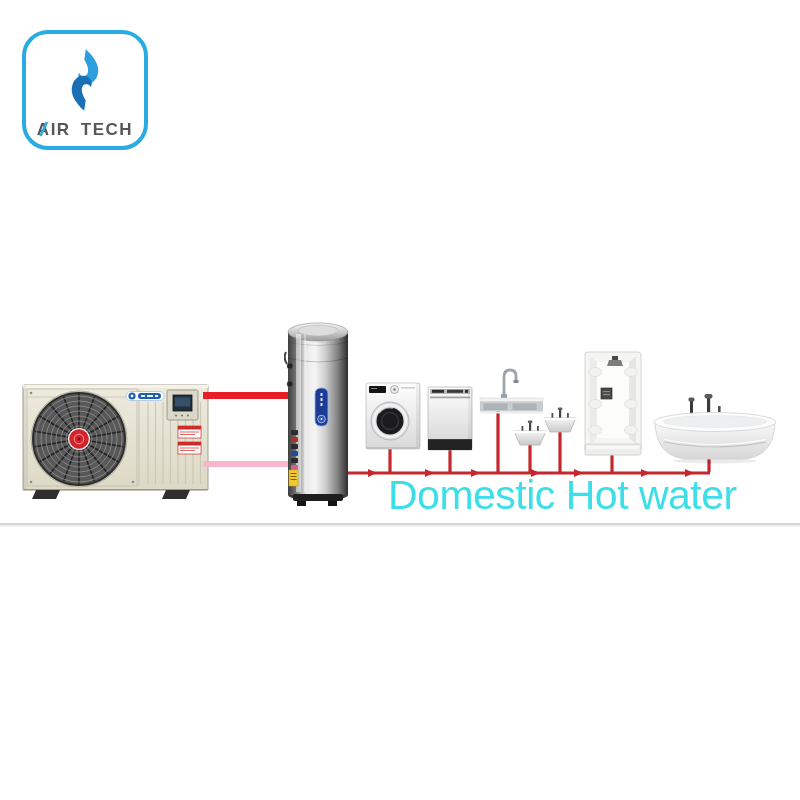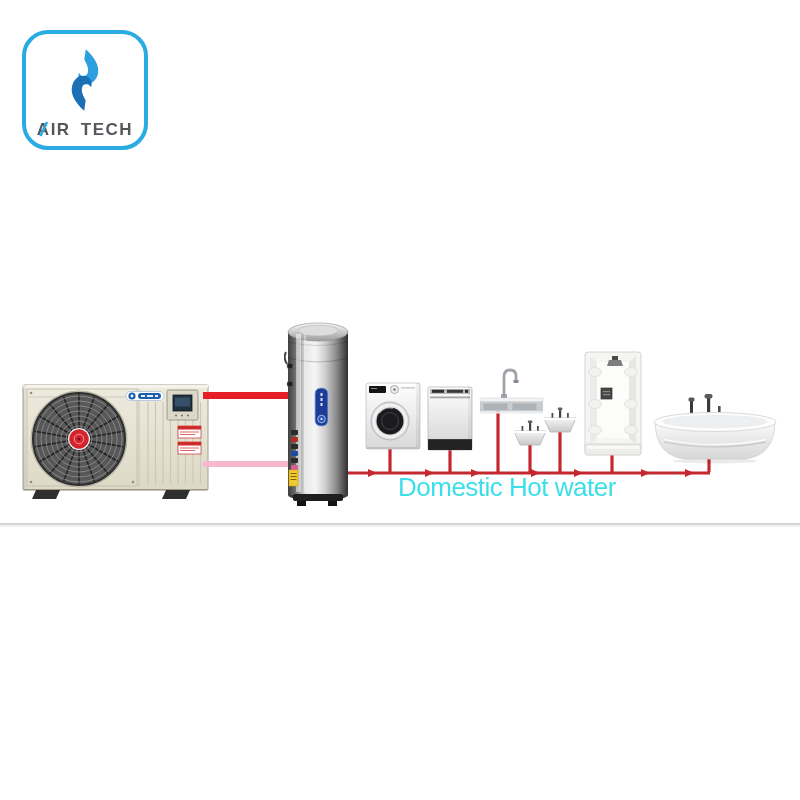--- a/index.html
+++ b/index.html
@@ -10,21 +10,21 @@
   
   .logo-box{left:22px;top:30px;width:126px;height:120px;border:4px solid #2aace3;
             border-radius:26px;box-sizing:border-box;background:#fff;}
   .logo-flame{left:50%;top:13px;transform:translateX(-50%);}
   .logo-text{left:0;top:86px;width:100%;text-align:center;
              font-size:17px;font-weight:bold;color:#55565a;
              letter-spacing:1.5px;word-spacing:4px;}
   .logo-accent{left:13px;top:86px;}
 
   
-  .caption{left:398px;top:472px;font-size:26px;letter-spacing:-0.5px;
+  .caption{left:388px;top:472px;font-size:41px;letter-spacing:-0.5px;
            color:#3cdfe9;white-space:nowrap;}
   .divider1{left:0;top:523px;width:800px;height:2px;background:#d6d6d6;}
   .divider2{left:0;top:525px;width:800px;height:2px;background:#f1f1f1;}
 
   svg{display:block;}
 </style>
 </head>
 <body>
 
 <div class="abs logo-box">

